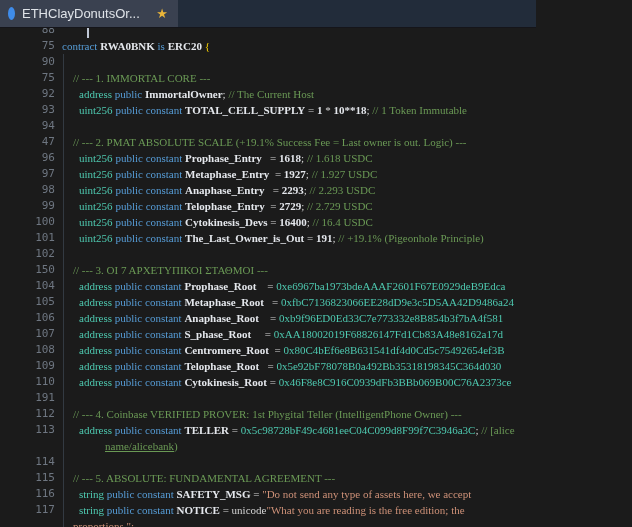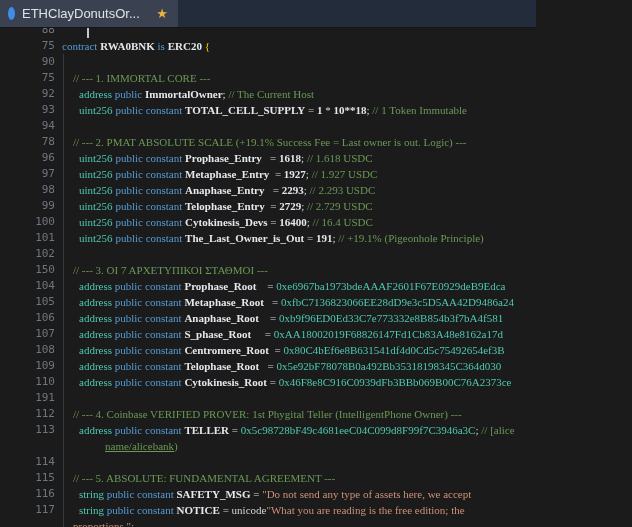--- a/index.html
+++ b/index.html
@@ -58,21 +58,21 @@
 <div class="editor">
   <div class="indent-guide"></div>
   <div class="code-inner" id="code-inner">
       <div class="row"><span class="gutter">88</span><span class="code"></span></div>
       <div class="row"><span class="gutter">75</span><span class="code"><span class="tk-kw">contract</span><span class="tk-pl"> </span><span class="tk-id">RWA0BNK</span><span class="tk-pl"> </span><span class="tk-kw">is</span><span class="tk-pl"> </span><span class="tk-id">ERC20</span><span class="tk-pl"> </span><span class="tk-br">{</span></span></div>
       <div class="row"><span class="gutter">90</span><span class="code"></span></div>
       <div class="row"><span class="gutter">75</span><span class="code"><span class="tk-pl">    </span><span class="tk-cm">// --- 1. IMMORTAL CORE ---</span></span></div>
       <div class="row"><span class="gutter">92</span><span class="code"><span class="tk-pl">    </span><span class="tk-ty">address</span><span class="tk-pl"> </span><span class="tk-kw">public</span><span class="tk-pl"> </span><span class="tk-id">ImmortalOwner</span><span class="tk-pl">; </span><span class="tk-cm">// The Current Host</span></span></div>
       <div class="row"><span class="gutter">93</span><span class="code"><span class="tk-pl">    </span><span class="tk-ty">uint256</span><span class="tk-pl"> </span><span class="tk-kw">public</span><span class="tk-pl"> </span><span class="tk-kw">constant</span><span class="tk-pl"> </span><span class="tk-id">TOTAL_CELL_SUPPLY</span><span class="tk-pl"> = </span><span class="tk-nu">1</span><span class="tk-pl"> * </span><span class="tk-nu">10**18</span><span class="tk-pl">; </span><span class="tk-cm">// 1 Token Immutable</span></span></div>
       <div class="row"><span class="gutter">94</span><span class="code"></span></div>
-      <div class="row"><span class="gutter">78</span><span class="code"><span class="tk-pl">    </span><span class="tk-cm">// --- 2. PMAT ABSOLUTE SCALE (+19.1% Success Fee = Last owner is out. Logic) ---</span></span></div>
+      <div class="row"><span class="gutter">47</span><span class="code"><span class="tk-pl">    </span><span class="tk-cm">// --- 2. PMAT ABSOLUTE SCALE (+19.1% Success Fee = Last owner is out. Logic) ---</span></span></div>
       <div class="row"><span class="gutter">96</span><span class="code"><span class="tk-pl">    </span><span class="tk-ty">uint256</span><span class="tk-pl"> </span><span class="tk-kw">public</span><span class="tk-pl"> </span><span class="tk-kw">constant</span><span class="tk-pl"> </span><span class="tk-id">Prophase_Entry</span><span class="tk-pl">   = </span><span class="tk-nu">1618</span><span class="tk-pl">; </span><span class="tk-cm">// 1.618 USDC</span></span></div>
       <div class="row"><span class="gutter">97</span><span class="code"><span class="tk-pl">    </span><span class="tk-ty">uint256</span><span class="tk-pl"> </span><span class="tk-kw">public</span><span class="tk-pl"> </span><span class="tk-kw">constant</span><span class="tk-pl"> </span><span class="tk-id">Metaphase_Entry</span><span class="tk-pl">  = </span><span class="tk-nu">1927</span><span class="tk-pl">; </span><span class="tk-cm">// 1.927 USDC</span></span></div>
       <div class="row"><span class="gutter">98</span><span class="code"><span class="tk-pl">    </span><span class="tk-ty">uint256</span><span class="tk-pl"> </span><span class="tk-kw">public</span><span class="tk-pl"> </span><span class="tk-kw">constant</span><span class="tk-pl"> </span><span class="tk-id">Anaphase_Entry</span><span class="tk-pl">   = </span><span class="tk-nu">2293</span><span class="tk-pl">; </span><span class="tk-cm">// 2.293 USDC</span></span></div>
       <div class="row"><span class="gutter">99</span><span class="code"><span class="tk-pl">    </span><span class="tk-ty">uint256</span><span class="tk-pl"> </span><span class="tk-kw">public</span><span class="tk-pl"> </span><span class="tk-kw">constant</span><span class="tk-pl"> </span><span class="tk-id">Telophase_Entry</span><span class="tk-pl">  = </span><span class="tk-nu">2729</span><span class="tk-pl">; </span><span class="tk-cm">// 2.729 USDC</span></span></div>
       <div class="row"><span class="gutter">100</span><span class="code"><span class="tk-pl">    </span><span class="tk-ty">uint256</span><span class="tk-pl"> </span><span class="tk-kw">public</span><span class="tk-pl"> </span><span class="tk-kw">constant</span><span class="tk-pl"> </span><span class="tk-id">Cytokinesis_Devs</span><span class="tk-pl"> = </span><span class="tk-nu">16400</span><span class="tk-pl">; </span><span class="tk-cm">// 16.4 USDC</span></span></div>
       <div class="row"><span class="gutter">101</span><span class="code"><span class="tk-pl">    </span><span class="tk-ty">uint256</span><span class="tk-pl"> </span><span class="tk-kw">public</span><span class="tk-pl"> </span><span class="tk-kw">constant</span><span class="tk-pl"> </span><span class="tk-id">The_Last_Owner_is_Out</span><span class="tk-pl"> = </span><span class="tk-nu">191</span><span class="tk-pl">; </span><span class="tk-cm">// +19.1% (Pigeonhole Principle)</span></span></div>
       <div class="row"><span class="gutter">102</span><span class="code"></span></div>
       <div class="row"><span class="gutter">150</span><span class="code"><span class="tk-pl">    </span><span class="tk-cm">// --- 3. ΟΙ 7 ΑΡΧΕΤΥΠΙΚΟΙ ΣΤΑΘΜΟΙ ---</span></span></div>
       <div class="row"><span class="gutter">104</span><span class="code"><span class="tk-pl">    </span><span class="tk-ty">address</span><span class="tk-pl"> </span><span class="tk-kw">public</span><span class="tk-pl"> </span><span class="tk-kw">constant</span><span class="tk-pl"> </span><span class="tk-id">Prophase_Root</span><span class="tk-pl">    = </span><span class="tk-ad">0xe6967ba1973bdeAAAF2601F67E0929deB9Edca</span></span></div>
       <div class="row"><span class="gutter">105</span><span class="code"><span class="tk-pl">    </span><span class="tk-ty">address</span><span class="tk-pl"> </span><span class="tk-kw">public</span><span class="tk-pl"> </span><span class="tk-kw">constant</span><span class="tk-pl"> </span><span class="tk-id">Metaphase_Root</span><span class="tk-pl">   = </span><span class="tk-ad">0xfbC7136823066EE28dD9e3c5D5AA42D9486a24</span></span></div>

